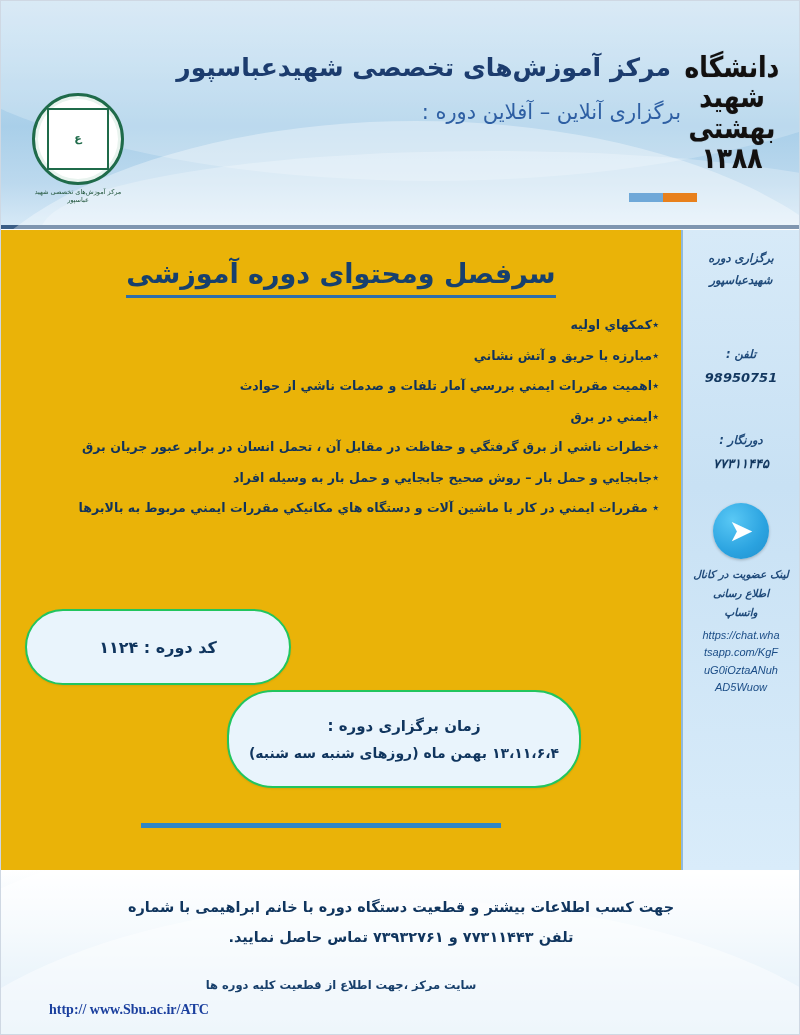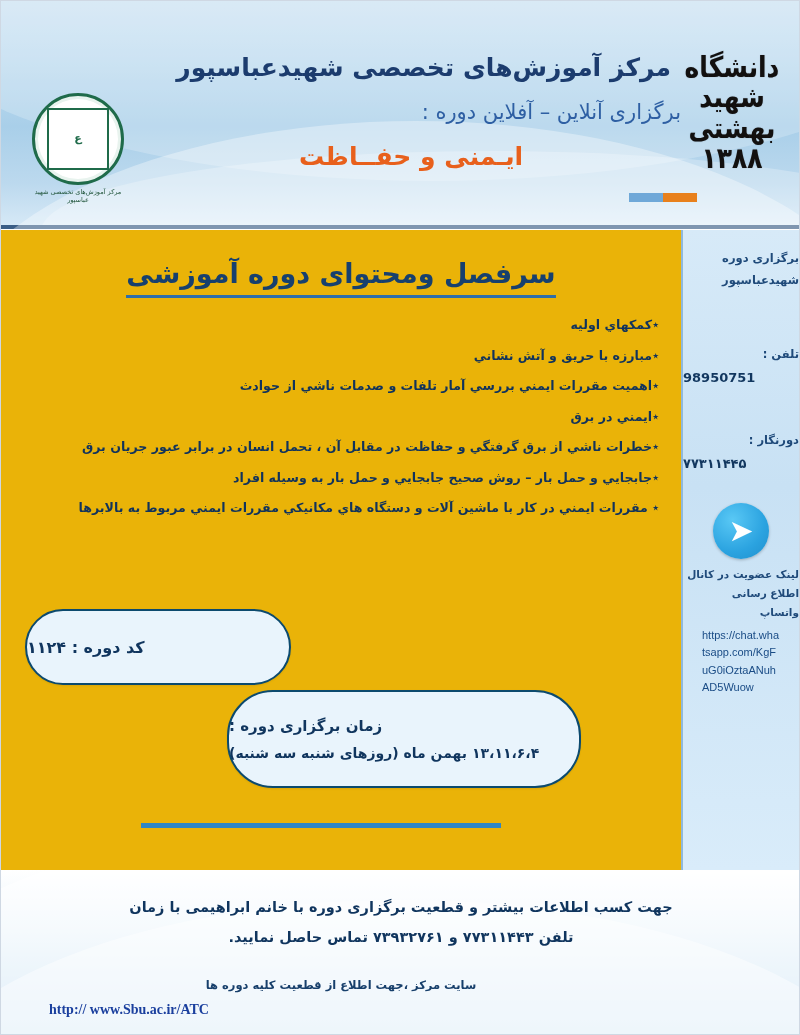--- a/index.html
+++ b/index.html
@@ -172,22 +172,24 @@
   
   .sidebar {
     position: absolute;
     top: 229px;
     right: 0;
     width: 118px;
     height: 640px;
     background: linear-gradient(180deg,#d7eaf8 0%, #c8e1f4 40%, #d9ecfa 100%);
     border-left: 2px solid #8fb9dc;
     box-sizing: border-box;
+    text-align: center;
     color: #1f4a7a;
     z-index: 5;
+    font-style: italic;
   }
   .sb-block { margin-top: 18px; }
   .sb-label {
     font-size: 11.5px;
     font-weight: bold;
     color: #1f4a7a;
     line-height: 1.9;
   }
   .sb-value {
     font-size: 13px;
@@ -256,28 +258,28 @@
     font-weight: bold;
     line-height: 1.55;
     margin-bottom: 11px;
     text-align: right;
   }
   .bullet.two-line { text-align: center; }
 
   
   .pill {
     position: absolute;
-    border: 2px solid #0c4a6e;
+    border: 2px solid #22c55e;
     background: #e9f4fc;
     border-radius: 46px;
     color: #10355e;
     font-weight: bold;
     display: flex;
     flex-direction: column;
-    align-items: flex-end;
+    align-items: center;
     justify-content: center;
     text-align: center;
     box-shadow: 0 1px 2px rgba(0,0,0,0.08);
   }
   .pill-code {
     right: 390px;
     top: 379px;
     width: 262px;
     height: 72px;
     font-size: 16px;
@@ -370,21 +372,20 @@
     <div class="logo-left">
       <div class="seal">
         <div class="seal-inner">ع</div>
       </div>
       <div class="seal-caption">مرکز آموزش‌های تخصصی شهید عباسپور</div>
     </div>
 
     <div class="title-block">
       <div class="t-line1">مرکز آموزش‌های تخصصی شهیدعباسپور</div>
       <div class="t-line2">برگزاری آنلاین – آفلاین دوره :</div>
-      <div class="t-line3">ایـمنی و حفــاظت</div>
     </div>
 
     <div class="logo-right">
       <span class="sbu-mark">دانشگاه شهید بهشتی ۱۳۸۸</span>
     </div>
 
     <div class="blue-tab"></div>
     <div class="orange-tab"></div>
     <div class="header-bottom-line"></div>
   </div>
@@ -440,20 +441,20 @@
       <div class="l2">۱۳،۱۱،۶،۴ بهمن ماه (روزهای شنبه سه شنبه)</div>
     </div>
 
     <div class="divider-bar"></div>
   </div>
 
   <div class="footer">
     <div class="f-swoosh"></div>
     <div class="f-swoosh2"></div>
     <div class="footer-text">
-      <div class="f-line">جهت کسب اطلاعات بیشتر و قطعیت برگزاری دوره با خانم ابراهیمی با زمان</div>
+      <div class="f-line">جهت کسب اطلاعات بیشتر و قطعیت دستگاه دوره با خانم ابراهیمی با شماره</div>
       <div class="f-line">تلفن ۷۷۳۱۱۴۴۳ و ۷۳۹۳۲۷۶۱ تماس حاصل نمایید.</div>
       <div class="f-small">سایت مرکز ،جهت اطلاع از قطعیت کلیه دوره ها</div>
     </div>
     <div class="site-url">http:// www.Sbu.ac.ir/ATC</div>
   </div>
 
 </div>
 
 </body></html>

